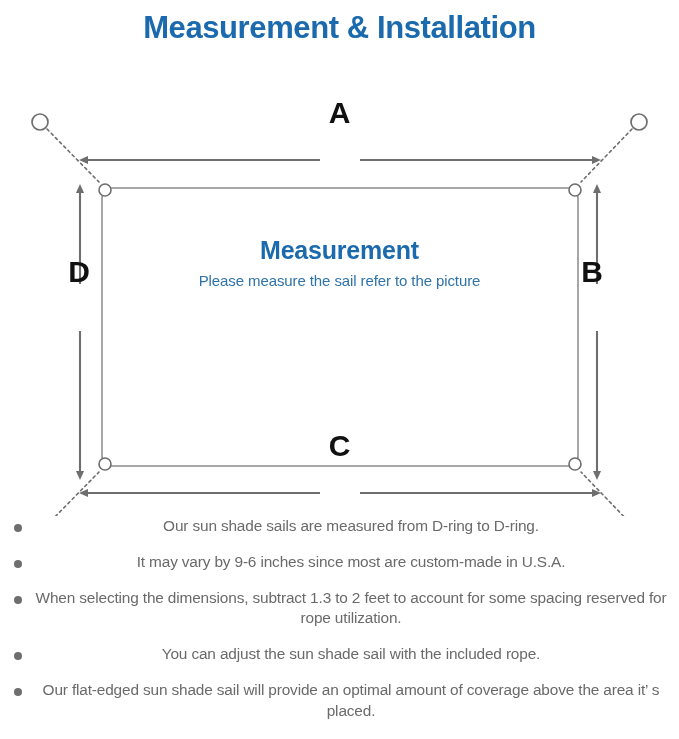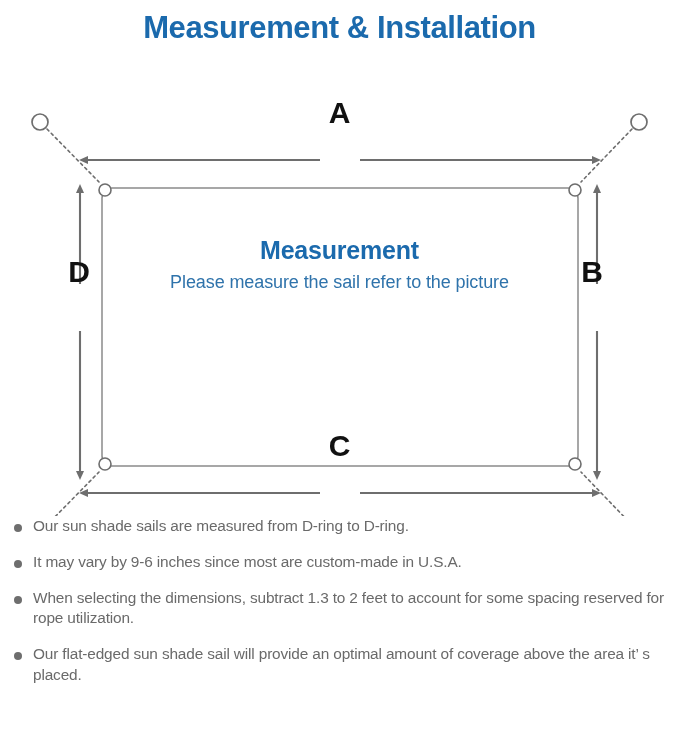--- a/index.html
+++ b/index.html
@@ -73,40 +73,41 @@
   .center-title {
     font-family: "Liberation Sans", sans-serif;
     font-weight: bold;
     font-size: 25px;
     color: #1b6aad;
     line-height: 1.15;
     letter-spacing: -0.2px;
   }
   .center-sub {
     font-family: "Liberation Sans", sans-serif;
-    font-size: 18px;
+    font-size: 15px;
     font-weight: normal;
     color: #2f73ab;
     margin-top: 7px;
     letter-spacing: -0.1px;
   }
 
   
   .notes {
     position: absolute;
     left: 0;
     top: 516px;
     width: 679px;
     box-sizing: border-box;
     padding: 0 10px 0 14px;
   }
   .note-row {
     display: flex;
     align-items: flex-start;
     margin-bottom: 15px;
+    text-align: center;
   }
   .note-row:last-child { margin-bottom: 17px; }
   .note-bullet {
     flex: 0 0 auto;
     width: 8px;
     height: 8px;
     border-radius: 50%;
     background: #6e6e6e;
     margin: 8px 11px 0 0;
   }
@@ -201,15 +202,19 @@
   <div class="note-row">
     <span class="note-bullet"></span>
     <span class="note-text">It may vary by 9-6 inches since most are custom-made in U.S.A.</span>
   </div>
   <div class="note-row">
     <span class="note-bullet"></span>
     <span class="note-text">When selecting the dimensions, subtract 1.3 to 2 feet to account for some spacing reserved for rope utilization.</span>
   </div>
   <div class="note-row">
     <span class="note-bullet"></span>
+    <span class="note-text">You can adjust the sun shade sail with the included rope.</span>
+  </div>
+  <div class="note-row">
+    <span class="note-bullet"></span>
     <span class="note-text">Our flat-edged sun shade sail will provide an optimal amount of coverage above the area it’ s placed.</span>
   </div>
 </div>
 
 </body></html>

